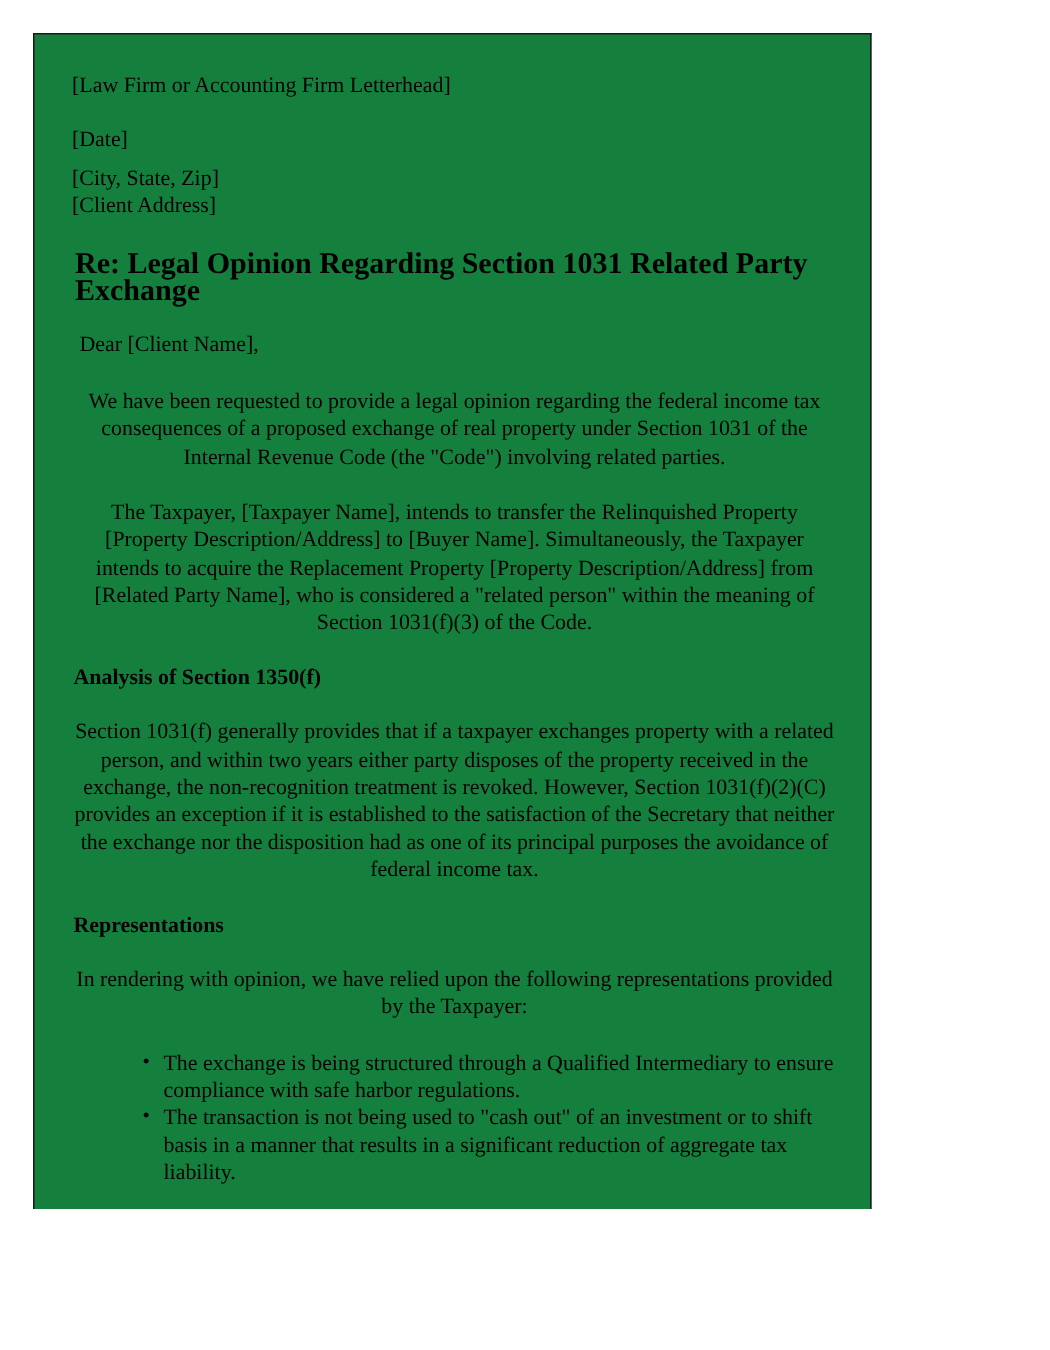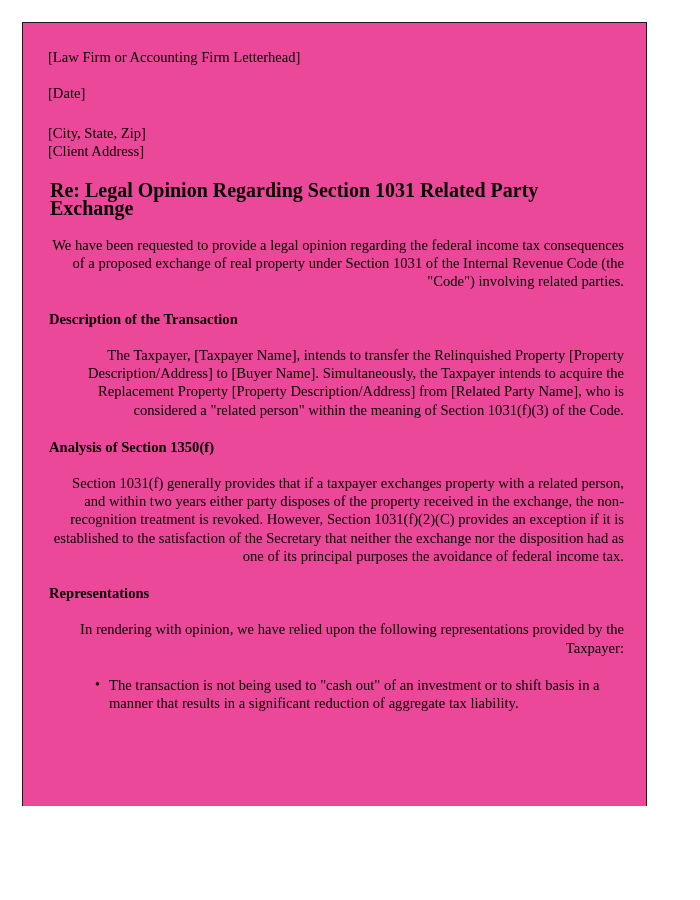--- a/index.html
+++ b/index.html
@@ -12,24 +12,24 @@
     background: #ffffff;
     font-family: "Liberation Serif", "DejaVu Serif", serif;
     color: #000000;
     overflow: hidden;
   }
 
   .page-sheet {
     position: absolute;
     left: 22px;
     top: 22px;
-    width: 625px;           
+    width: 559px;           
     height: 784px;          
     box-sizing: border-box;
-    background: #ec4899;
+    background: #15803d;
     border-left: 1.5px solid #1a1a1a;
     border-right: 1.5px solid #1a1a1a;
     border-top: 1.5px solid #1a1a1a;
     border-bottom: none;
     overflow: hidden;
   }
 
   .doc-body {
     padding: 26px 22px 0 25px;
   }
@@ -38,21 +38,21 @@
     font-size: 14.6px;
     line-height: 17.2px;
     margin: 0;
   }
 
   .letterhead {
     margin: 0 0 19px 0;
   }
 
   .date-line {
-    margin: 0 0 23px 0;
+    margin: 0 0 9px 0;
   }
 
   .address-block {
     margin: 0 0 21px 0;
   }
 
   .re-line {
     font-weight: bold;
     font-size: 20px;
     line-height: 18px;
@@ -62,21 +62,21 @@
   .salutation {
     font-size: 14.6px;
     line-height: 17.2px;
     margin: 0 0 20px 5px;
   }
 
   p.para {
     font-size: 14.6px;
     line-height: 18.3px;
     margin: 0 0 19px 0;
-    text-align: right;
+    text-align: center;
   }
 
   h2.heading {
     font-size: 14.6px;
     font-weight: bold;
     line-height: 18px;
     margin: 0 0 18px 1px;
   }
 
   ul.rep-list {
@@ -109,33 +109,34 @@
 
     <div class="line date-line">[Date]</div>
 
     <div class="address-block">
       <div class="line">[City, State, Zip]</div>
       <div class="line">[Client Address]</div>
     </div>
 
     <div class="re-line">Re: Legal Opinion Regarding Section 1031 Related Party Exchange</div>
 
+    <div class="salutation">Dear [Client Name],</div>
 
     <p class="para">We have been requested to provide a legal opinion regarding the federal income tax consequences of a proposed exchange of real property under Section 1031 of the Internal Revenue Code (the "Code") involving related parties.</p>
 
-    <h2 class="heading">Description of the Transaction</h2>
 
     <p class="para">The Taxpayer, [Taxpayer Name], intends to transfer the Relinquished Property [Property Description/Address] to [Buyer Name]. Simultaneously, the Taxpayer intends to acquire the Replacement Property [Property Description/Address] from [Related Party Name], who is considered a "related person" within the meaning of Section 1031(f)(3) of the Code.</p>
 
     <h2 class="heading">Analysis of Section 1350(f)</h2>
 
     <p class="para">Section 1031(f) generally provides that if a taxpayer exchanges property with a related person, and within two years either party disposes of the property received in the exchange, the non-recognition treatment is revoked. However, Section 1031(f)(2)(C) provides an exception if it is established to the satisfaction of the Secretary that neither the exchange nor the disposition had as one of its principal purposes the avoidance of federal income tax.</p>
 
     <h2 class="heading">Representations</h2>
 
     <p class="para">In rendering with opinion, we have relied upon the following representations provided by the Taxpayer:</p>
 
     <ul class="rep-list">
+      <li>The exchange is being structured through a Qualified Intermediary to ensure compliance with safe harbor regulations.</li>
       <li>The transaction is not being used to "cash out" of an investment or to shift basis in a manner that results in a significant reduction of aggregate tax liability.</li>
     </ul>
 
   </div>
 </div>
 
 </body></html>

